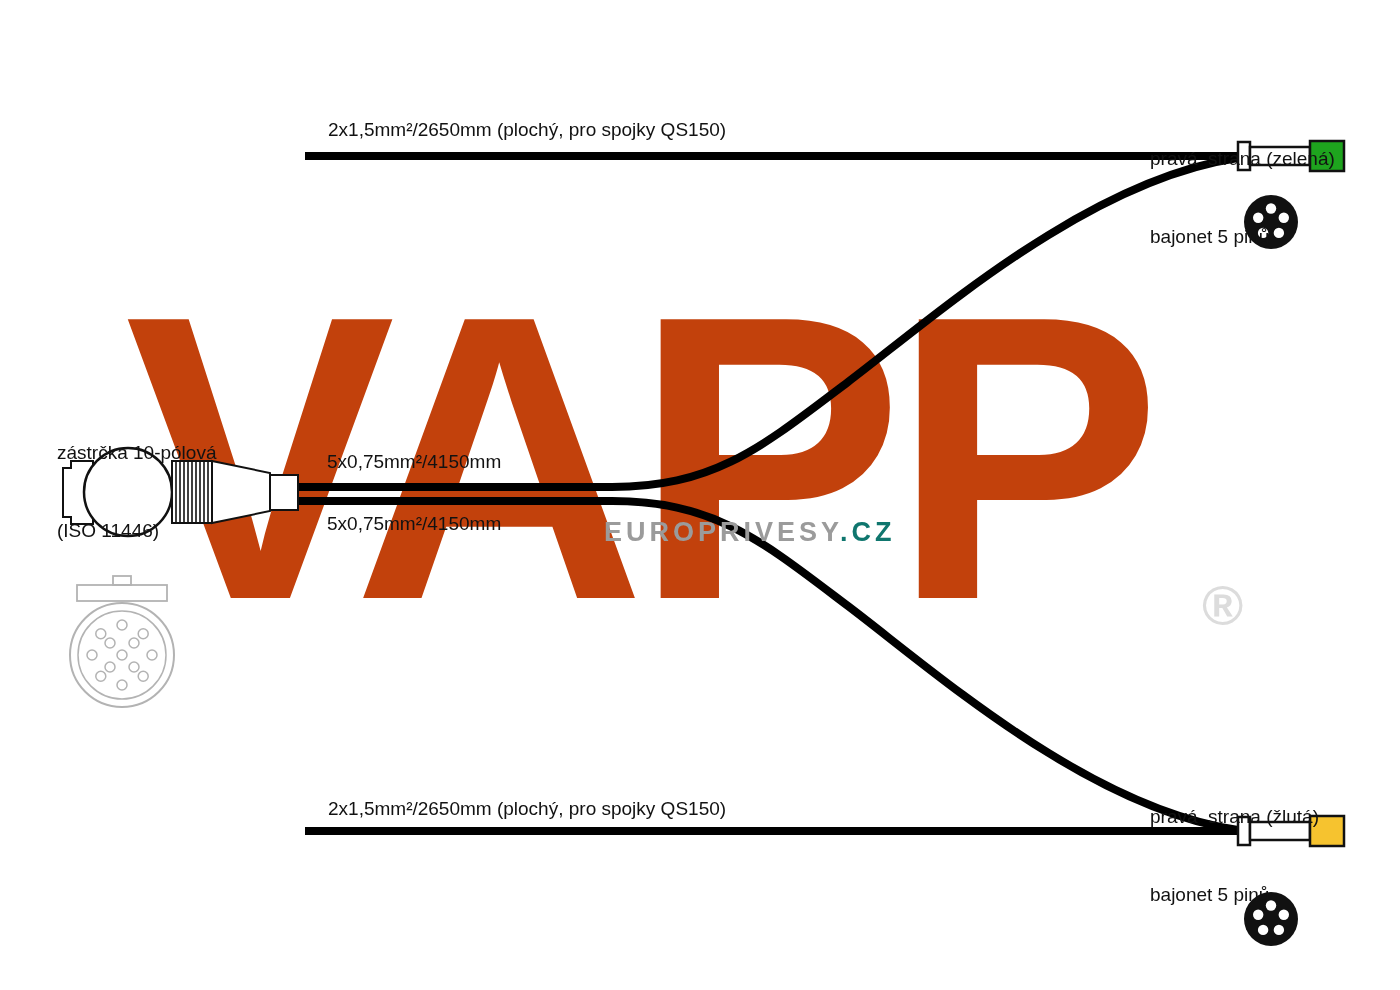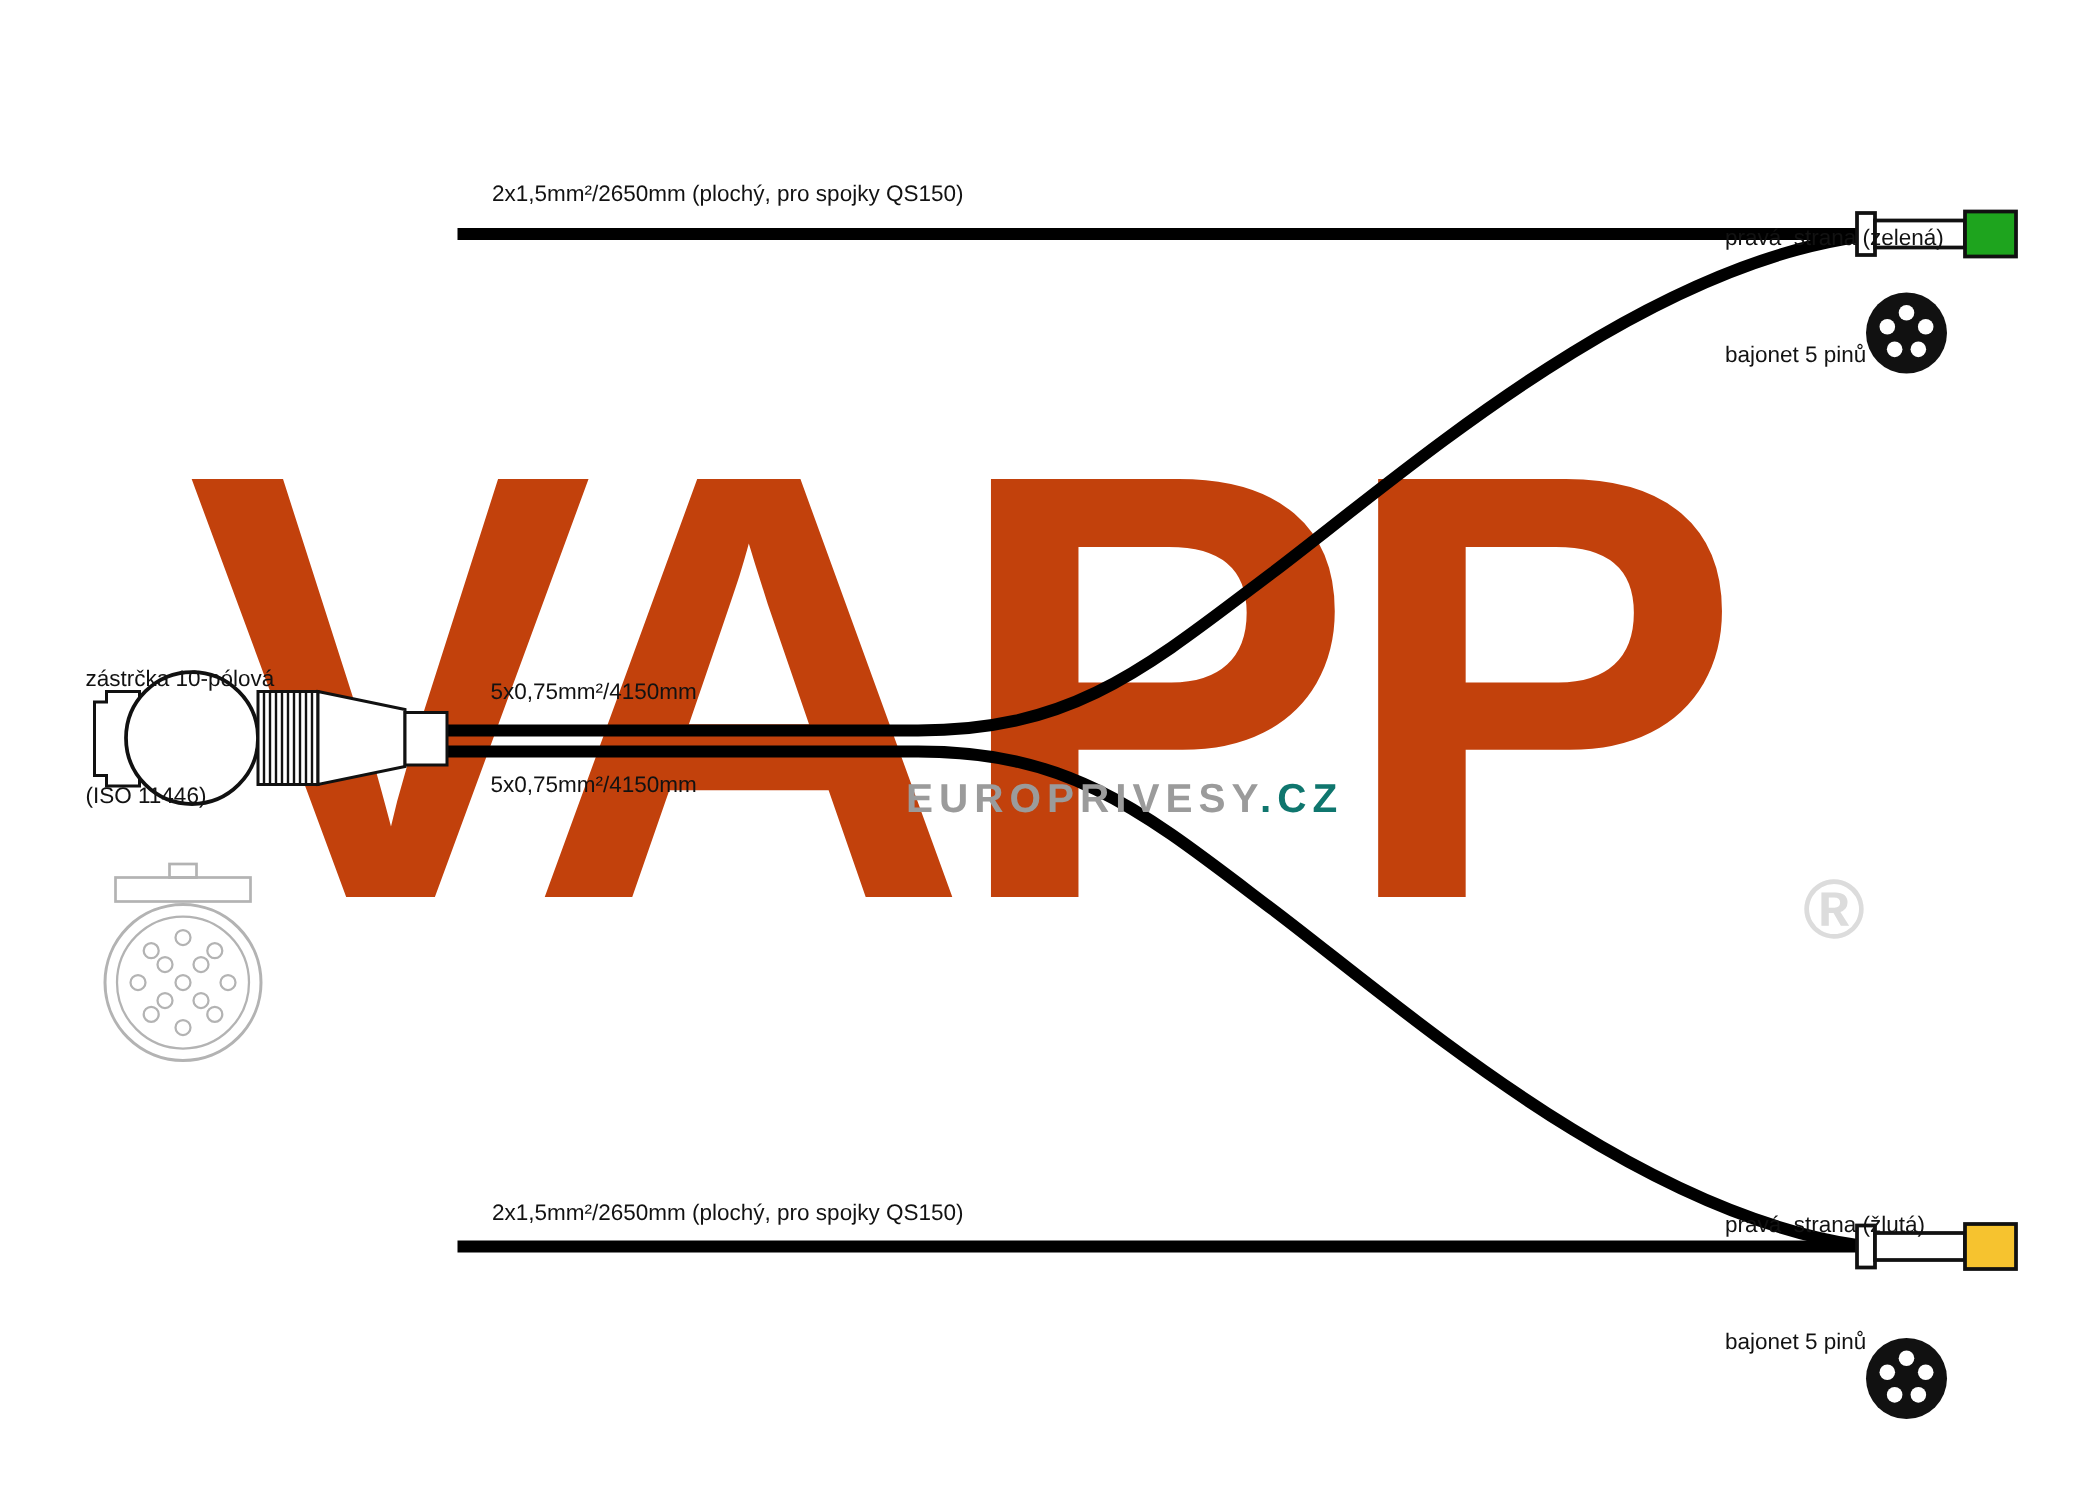--- a/index.html
+++ b/index.html
@@ -12,21 +12,21 @@
     position:absolute; left:125px; top:255px; line-height:1;
     font-size:405px; font-weight:bold; letter-spacing:-12px;
     color:#c2410c; user-select:none;
   }
   #regmark {
     position:absolute; left:1202px; top:578px; font-size:56px;
     font-weight:bold; color:#dcdcdc; line-height:1;
   }
   svg.diagram { position:absolute; left:0; top:0; }
   .lbl {
-    position:absolute; color:#121212; font-size:15px; line-height:26px;
+    position:absolute; color:#121212; font-size:19px; line-height:26px;
     white-space:pre;
   }
   #brand {
     position:absolute; left:558px; top:492px; font-size:27px;
     font-weight:bold; letter-spacing:4px; line-height:1; white-space:pre;
   }
   #brand .gray { color:#9b9b9b;text-align:right; }
   #brand .red  { color:#0f766e; }
 </style>
 </head>

